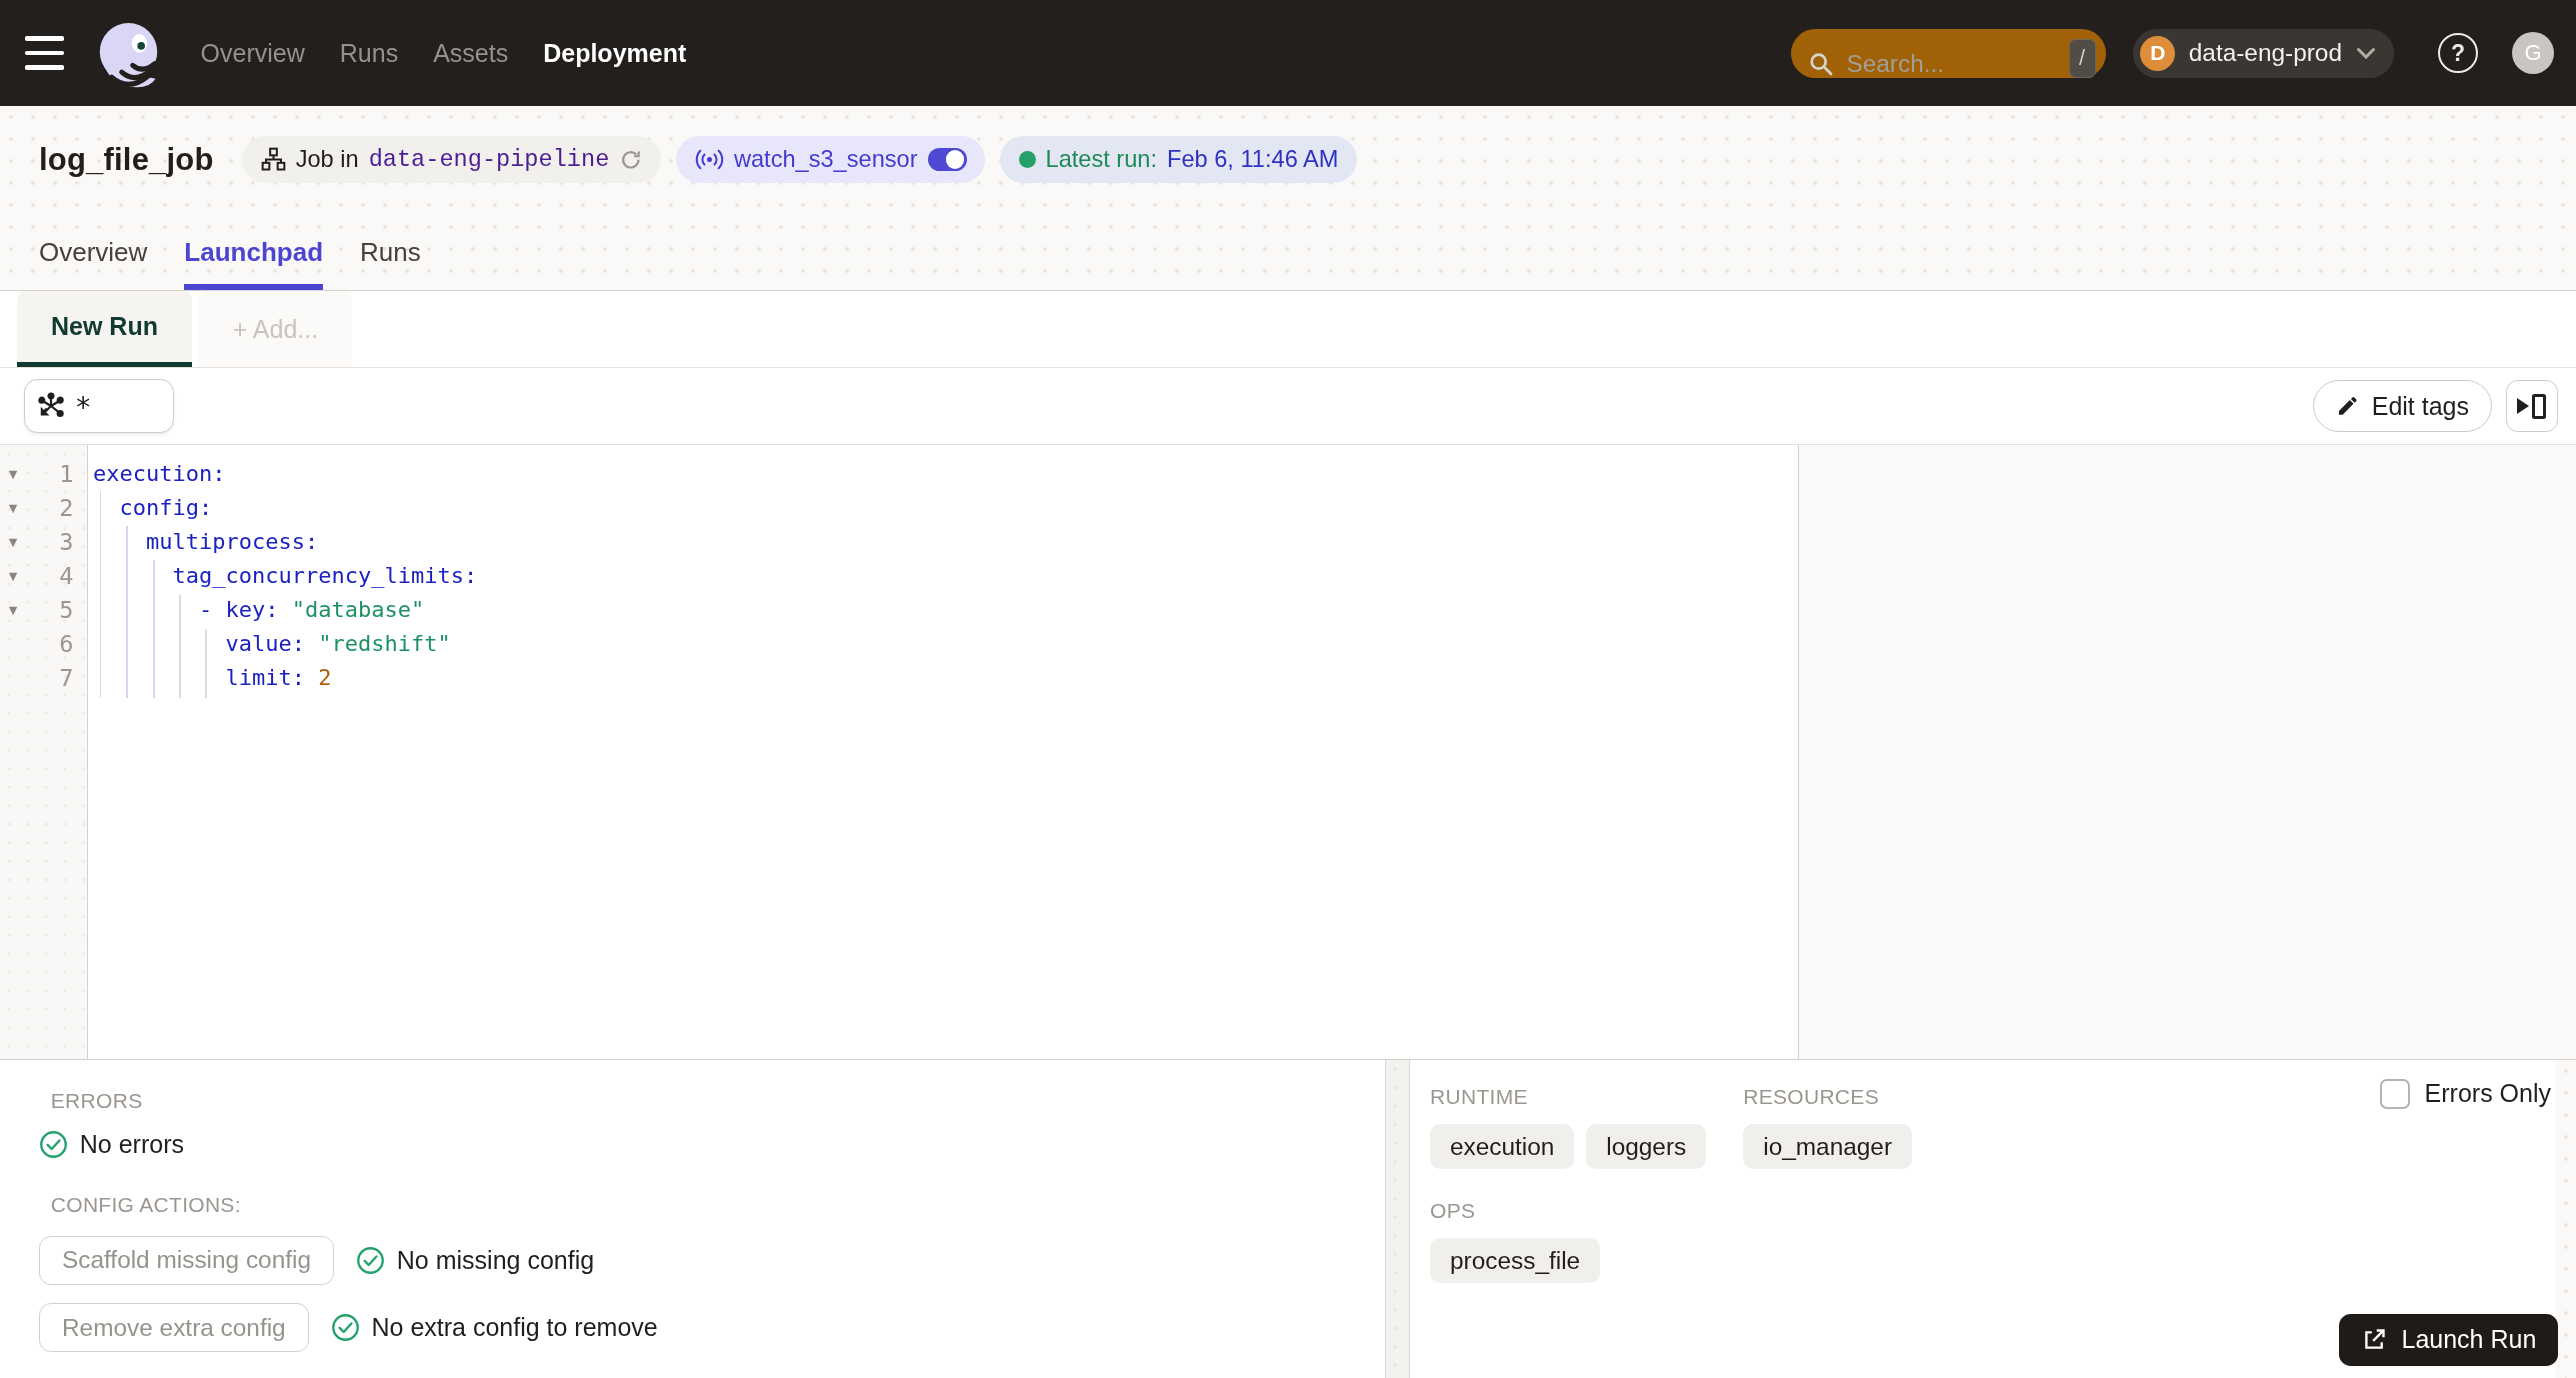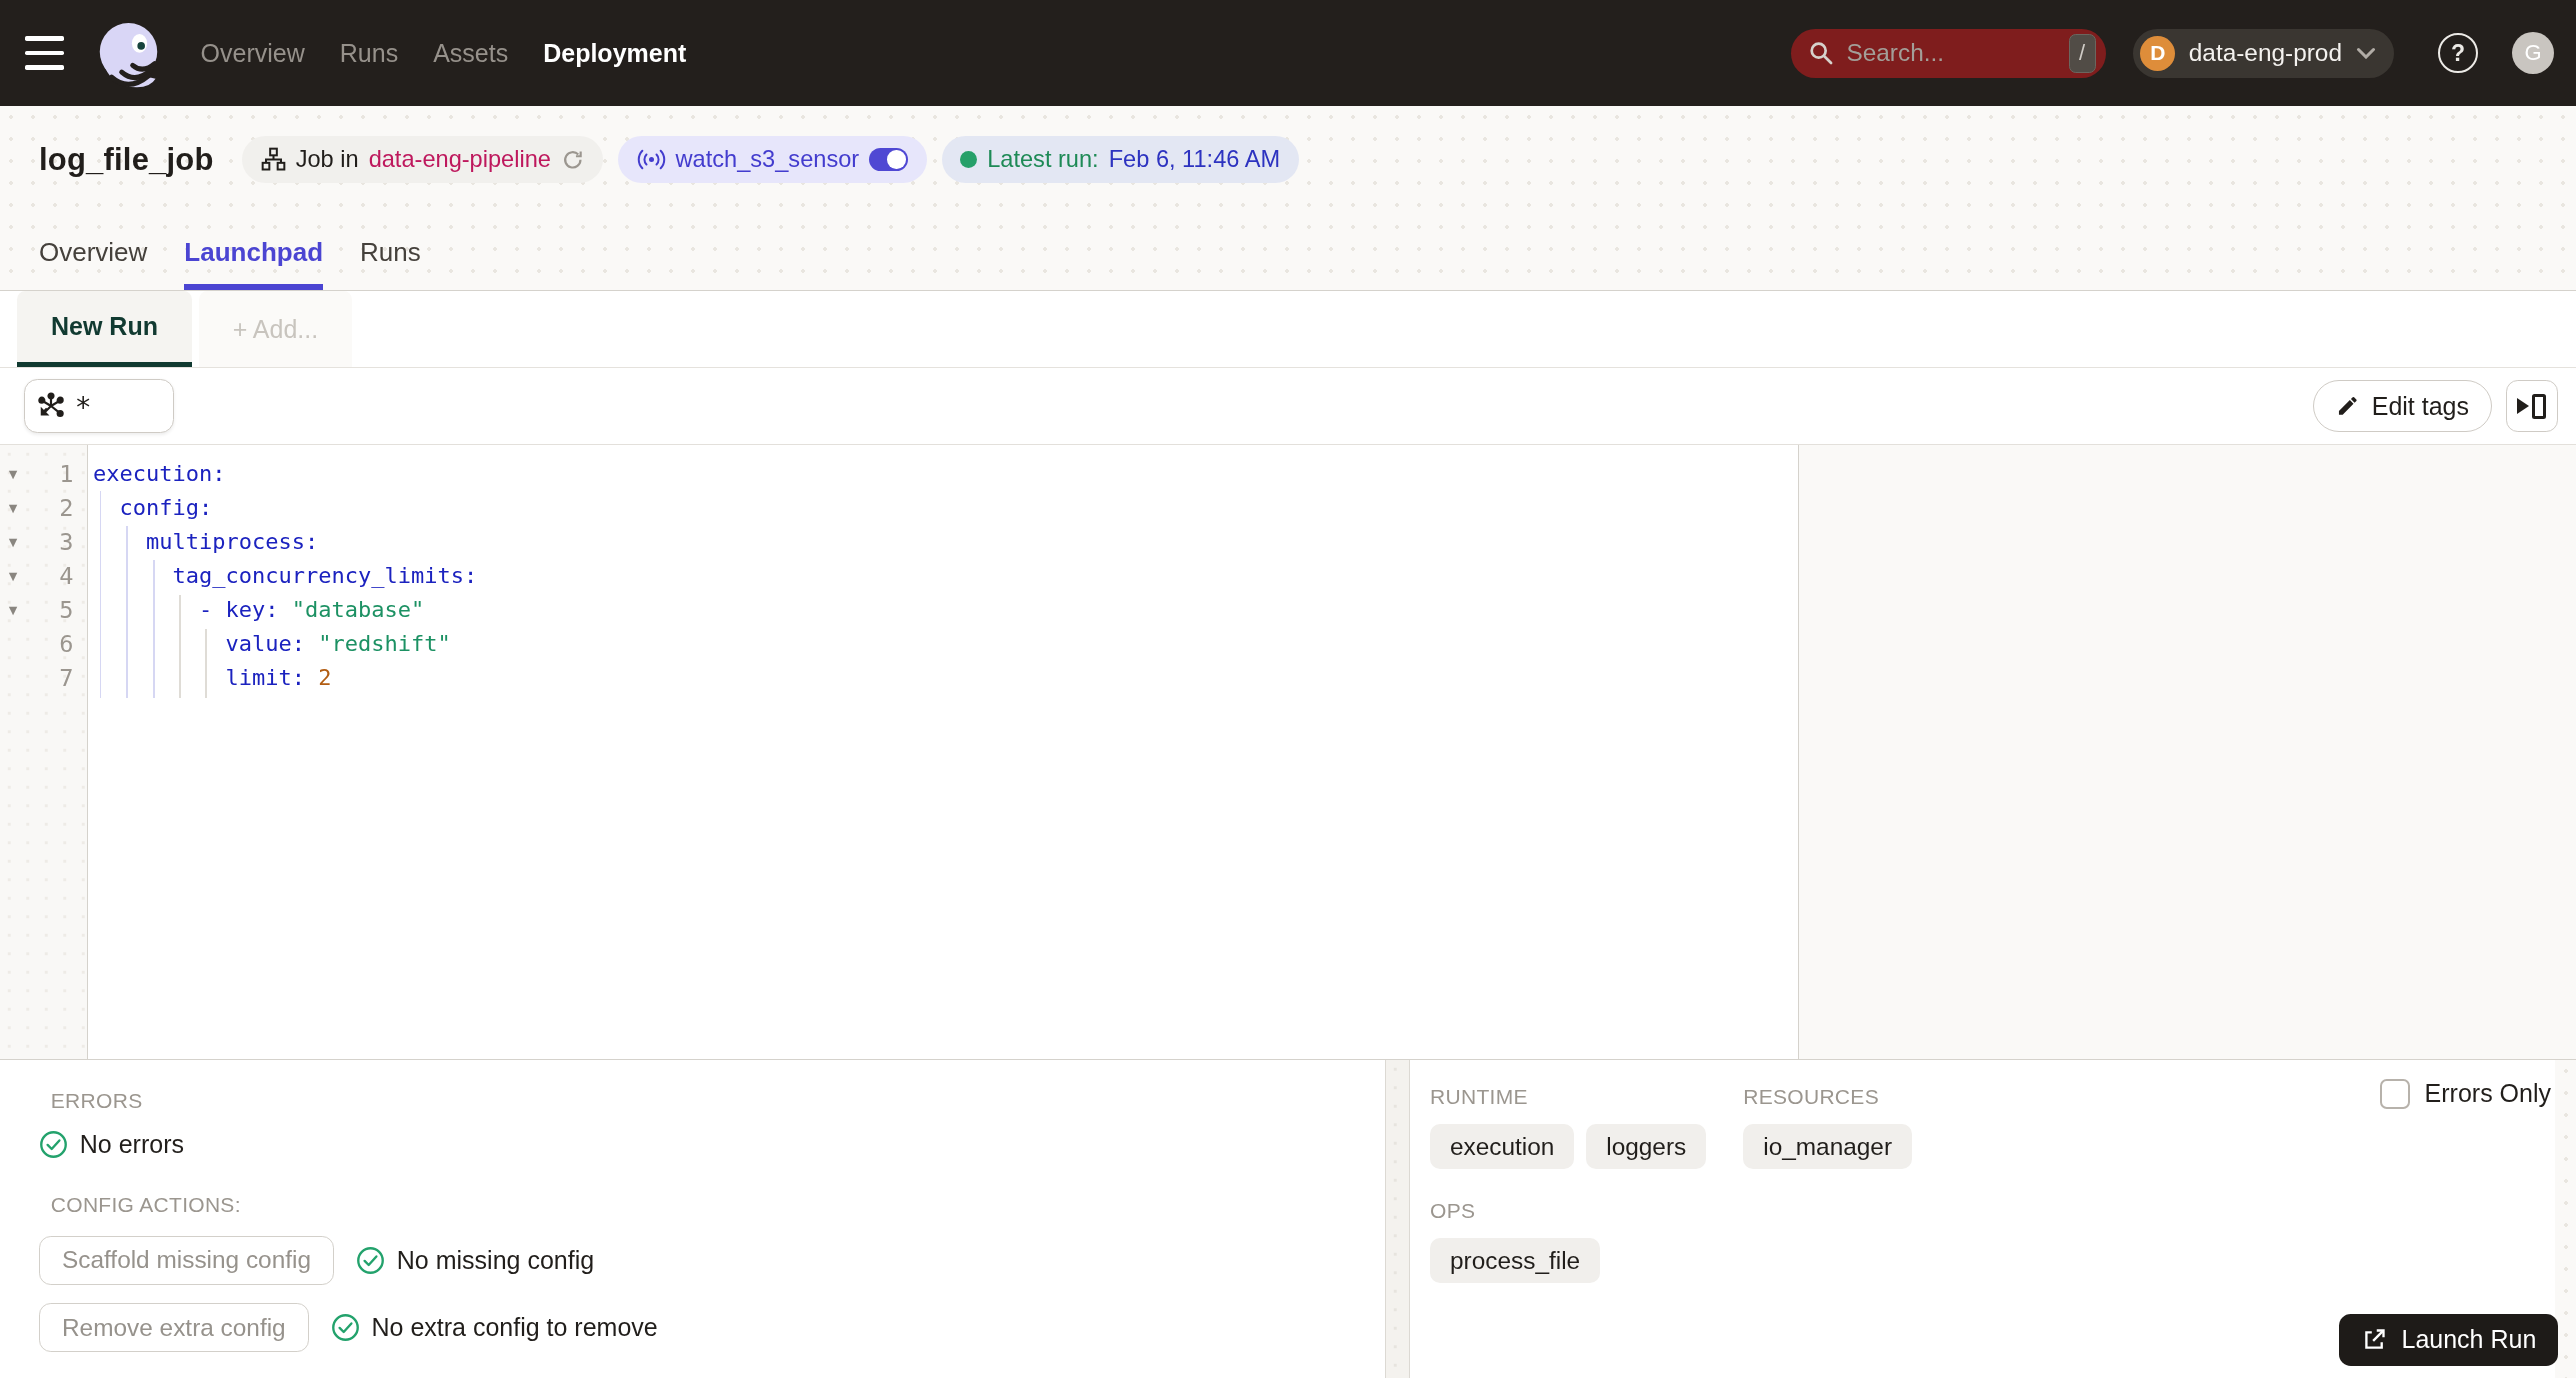--- a/index.html
+++ b/index.html
@@ -12,37 +12,37 @@
 
   
   .navbar { height:106px; background:#231f1c; display:flex; align-items:center; padding:0 22px 0 25px; }
   .hamburger { width:44px; height:34px; display:flex; flex-direction:column; justify-content:space-between; cursor:pointer; background:none; border:none; }
   .hamburger div { width:39px; height:4.6px; background:#fff; border-radius:1.7px; }
   .logo { margin:0 37px 0 23.6px; display:flex; }
   .nav-links { display:flex; gap:35px; align-items:center; }
   .nav-link { font-size:25px; font-weight:500; color:#96918b; text-decoration:none; cursor:pointer; }
   .nav-link.active { color:#fff; font-weight:700; }
   .nav-right { margin-left:auto; display:flex; align-items:center; }
-  .searchbox { width:315px; height:49px; background:#7f1d1d; border-radius:24.4px; display:flex; align-items:center; padding:0 10px 0 17px; }
+  .searchbox { width:315px; height:49px; background:#a16207; border-radius:24.4px; display:flex; align-items:flex-end; padding:0 10px 0 17px; }
   .searchbox input { flex:1; background:transparent; border:none; outline:none; color:#e8e5e1; font-size:24.4px; margin-left:11.8px; min-width:0; }
   .searchbox input::placeholder { color:#a39e98; }
   .slash-badge { width:27px; height:39px; border-radius:6.7px; background:#514c46; border:1.7px solid #6b665f; color:#d0ccc6; font-size:22px; display:flex; align-items:center; justify-content:center; }
   .env-pill { height:49px; margin-left:27px; background:#3a3631; border-radius:24.4px; display:flex; align-items:center; gap:13.5px; padding:0 18.5px 0 7.6px; cursor:pointer; }
   .env-avatar { width:35px; height:35px; border-radius:50%; background:#de8d3a; color:#fff; font-size:21px; font-weight:700; display:flex; align-items:center; justify-content:center; }
   .env-name { color:#f4f2ef; font-size:24.4px; font-weight:500; }
   .help-btn { width:40px; height:40px; margin-left:44px; border:2.5px solid #eceae6; border-radius:50%; background:none; color:#eceae6; font-size:23px; font-weight:700; display:flex; align-items:center; justify-content:center; cursor:pointer; }
   .user-avatar { width:42px; height:42px; margin-left:34px; border-radius:50%; background:#c9c5c0; color:#fff; font-size:22px; font-weight:500; display:flex; align-items:center; justify-content:center; cursor:pointer; }
 
   
   .band { height:185px; border-bottom:1.7px solid #d5d2cc; position:relative; padding:30px 0 0 39px; }
   .title-row { display:flex; align-items:center; gap:15px; }
   .page-title { font-size:31px; font-weight:700; letter-spacing:0.2px; margin-right:13.5px; }
   .pill { height:47px; border-radius:23.6px; display:inline-flex; align-items:center; gap:10px; padding:0 18.5px; font-size:23.6px; }
   .pill-job { background:#f1f0ed; }
-  .pill-job .link { color:#be185d; text-decoration:none; cursor:pointer; }
+  .pill-job .link { color:#4c1d95; text-decoration:none; cursor:pointer;font-family:Liberation Mono, monospace; }
   .pill-sensor { background:#e7e6fb; color:#433cce; }
   .pill-sensor .link { color:#433cce; text-decoration:none; cursor:pointer; }
   .toggle { width:39px; height:23.6px; border-radius:11.8px; background:#4f48d3; position:relative; cursor:pointer; }
   .toggle .knob { position:absolute; top:2.5px; right:2.5px; width:18.5px; height:18.5px; border-radius:50%; background:#fff; }
   .pill-latest { background:#e3e7f3;align-items:center; }
   .status-dot { width:17px; height:17px; border-radius:50%; background:#26a069; }
   .latest-label { color:#1e8a56; }
   .latest-value { color:#2d33c0; text-decoration:none; cursor:pointer; }
   .tabs { position:absolute; left:39px; bottom:0; display:flex; gap:37px; }
   .tab { font-size:26px; font-weight:500; color:#45413c; padding-bottom:22px; cursor:pointer; }

